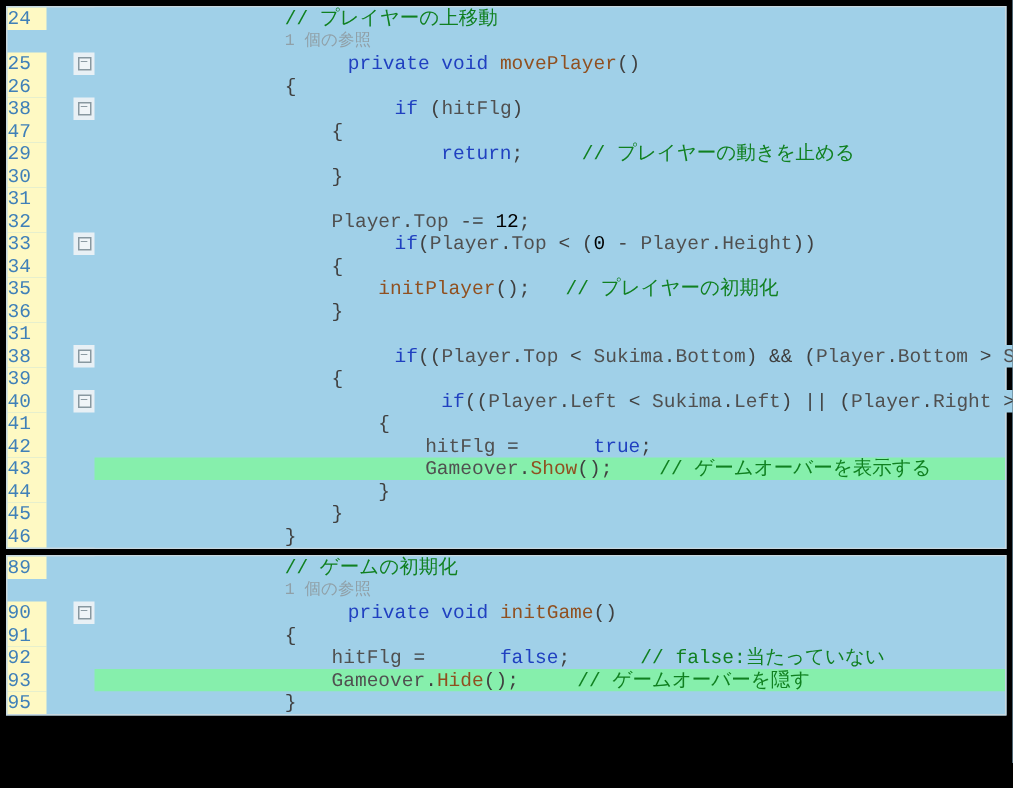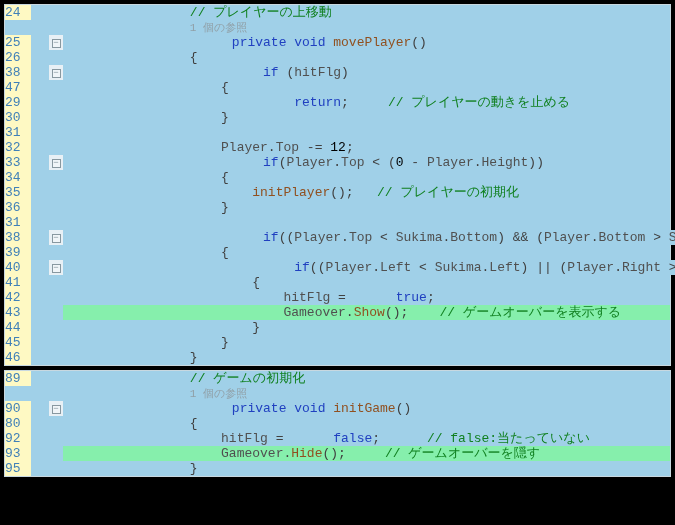--- a/index.html
+++ b/index.html
@@ -279,21 +279,21 @@
       </div>
       <div class="line">
         <div class="line-num">90</div>
         <div class="bp-margin"></div>
         <div class="green-bar"></div>
         <div class="chg-margin"></div>
         <div class="fold-margin"><span class="fold-box">−</span></div>
         <div class="code"><span>                </span><span class="tok-kw">private void</span><span> </span><span class="tok-mtd">initGame</span><span class="tok-br">()</span></div>
       </div>
       <div class="line">
-        <div class="line-num">80</div>
+        <div class="line-num">91</div>
         <div class="bp-margin"></div>
         <div class="green-bar"></div>
         <div class="chg-margin"></div>
         <div class="fold-margin"></div>
         <div class="code"><span class="tok-br">                {</span></div>
       </div>
       <div class="line">
         <div class="line-num">92</div>
         <div class="bp-margin"></div>
         <div class="green-bar"></div>

